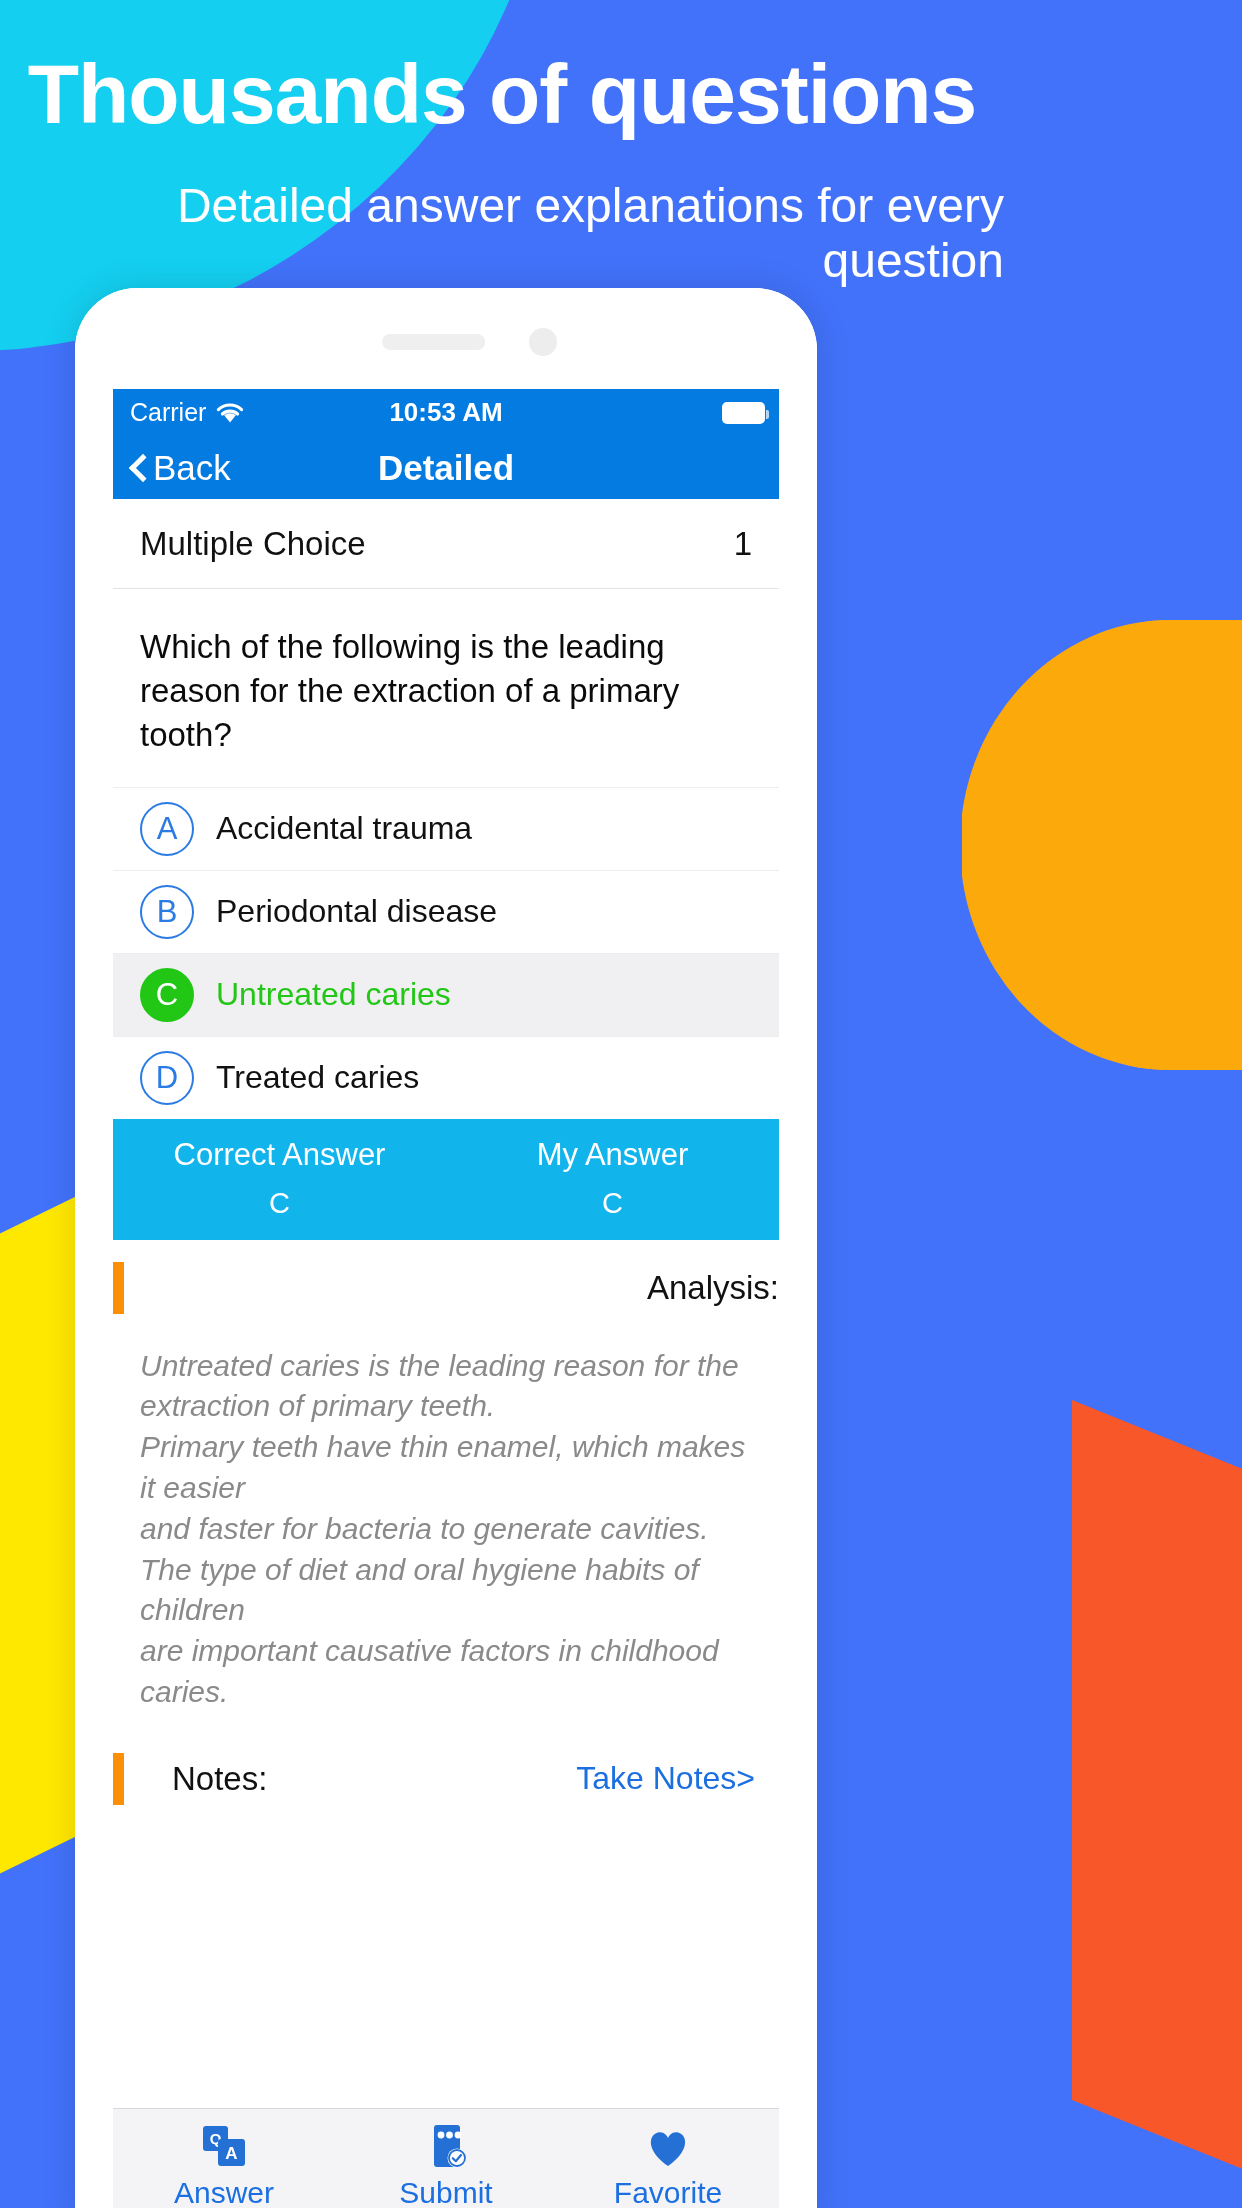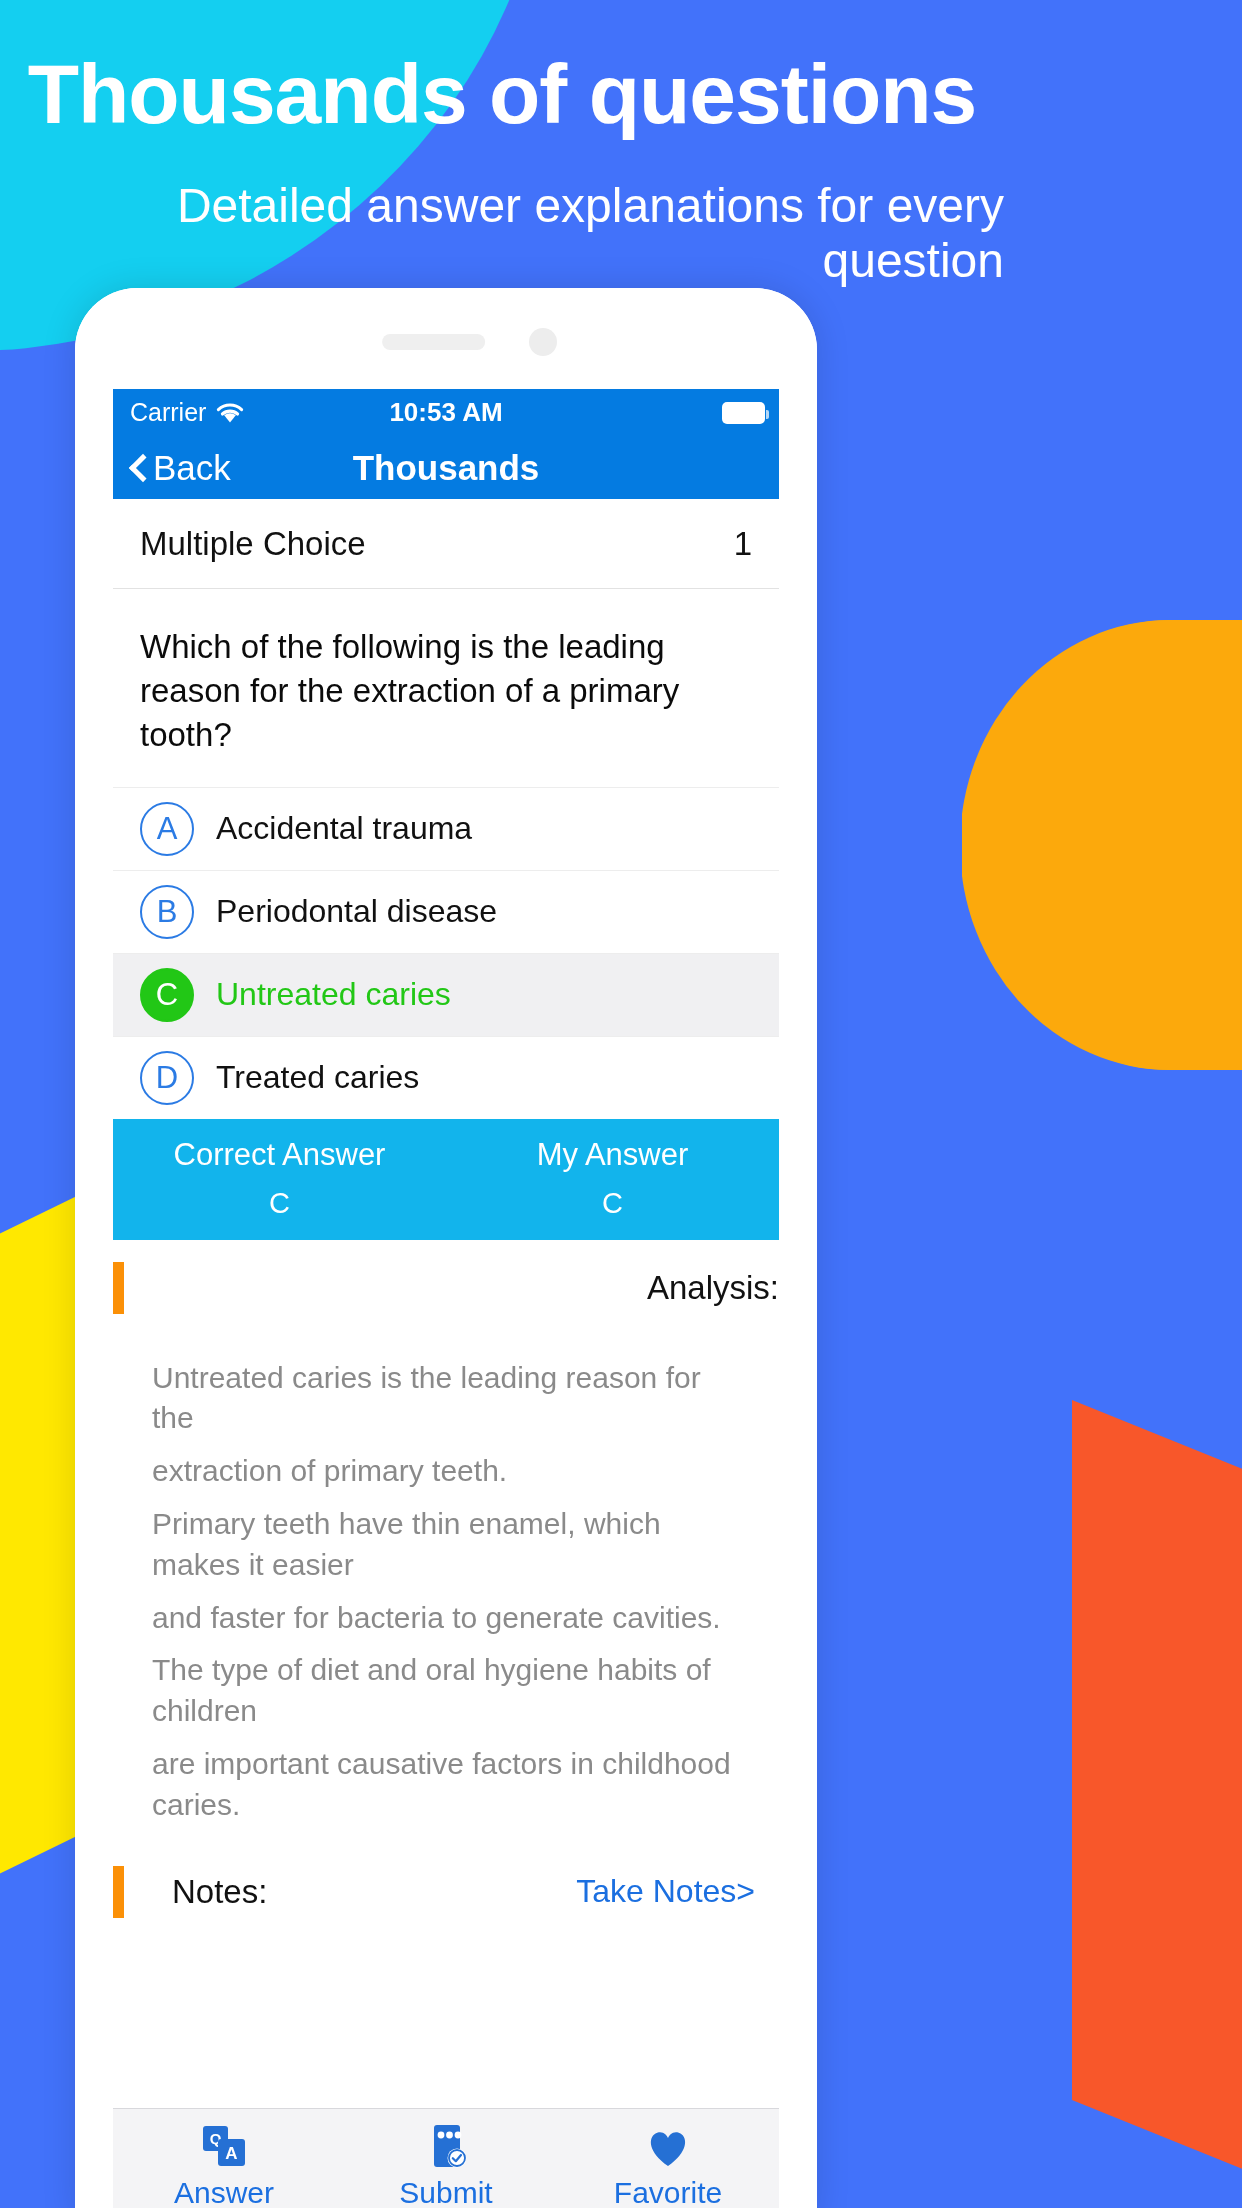--- a/index.html
+++ b/index.html
@@ -180,21 +180,21 @@
   .sec-head .bar {
     width:11px; height:52px; background:#FB9007; flex:0 0 auto;
   }
   .sec-head .ttl { font-size:33px; color:#111; margin-left:16px; }
   .sec-head .link { margin-left:auto; margin-right:24px; font-size:32px; color:#1B6FE0; }
 
   .analysis-body {
     padding:32px 27px 0 27px;
     font-size:30px; line-height:1.36; color:#8A8A8A;
   }
-  .analysis-body p { margin:12px; }
+  .analysis-body p { margin:0;font-style:italic; }
 
   
   .tabbar {
     position:absolute; left:0; right:0; bottom:0; height:110px;
     background:#F4F4F6; border-top:1.5px solid #D8D8DC;
     display:flex; align-items:center;
   }
   .tab { flex:1; text-align:center; color:#1B6FE0; }
   .tab .tlabel { font-size:30px; margin-top:6px; display:block; }
   .tab .ticon { height:52px; display:flex; align-items:flex-end; justify-content:center; }
@@ -240,21 +240,21 @@
       <div class="sb-right">
         <span class="battery"></span>
       </div>
     </div>
 
     <div class="navbar">
       <div class="nav-back">
         <span class="chev"></span>
         <span>Back</span>
       </div>
-      <div class="nav-title">Thousands</div>
+      <div class="nav-title">Detailed</div>
     </div>
 
     <div class="meta-row">
       <span>Multiple Choice</span>
       <span>1</span>
     </div>
 
     <div class="stem">Which of the following is the leading reason for the extraction of a primary tooth?</div>
 
     <div class="opt">

